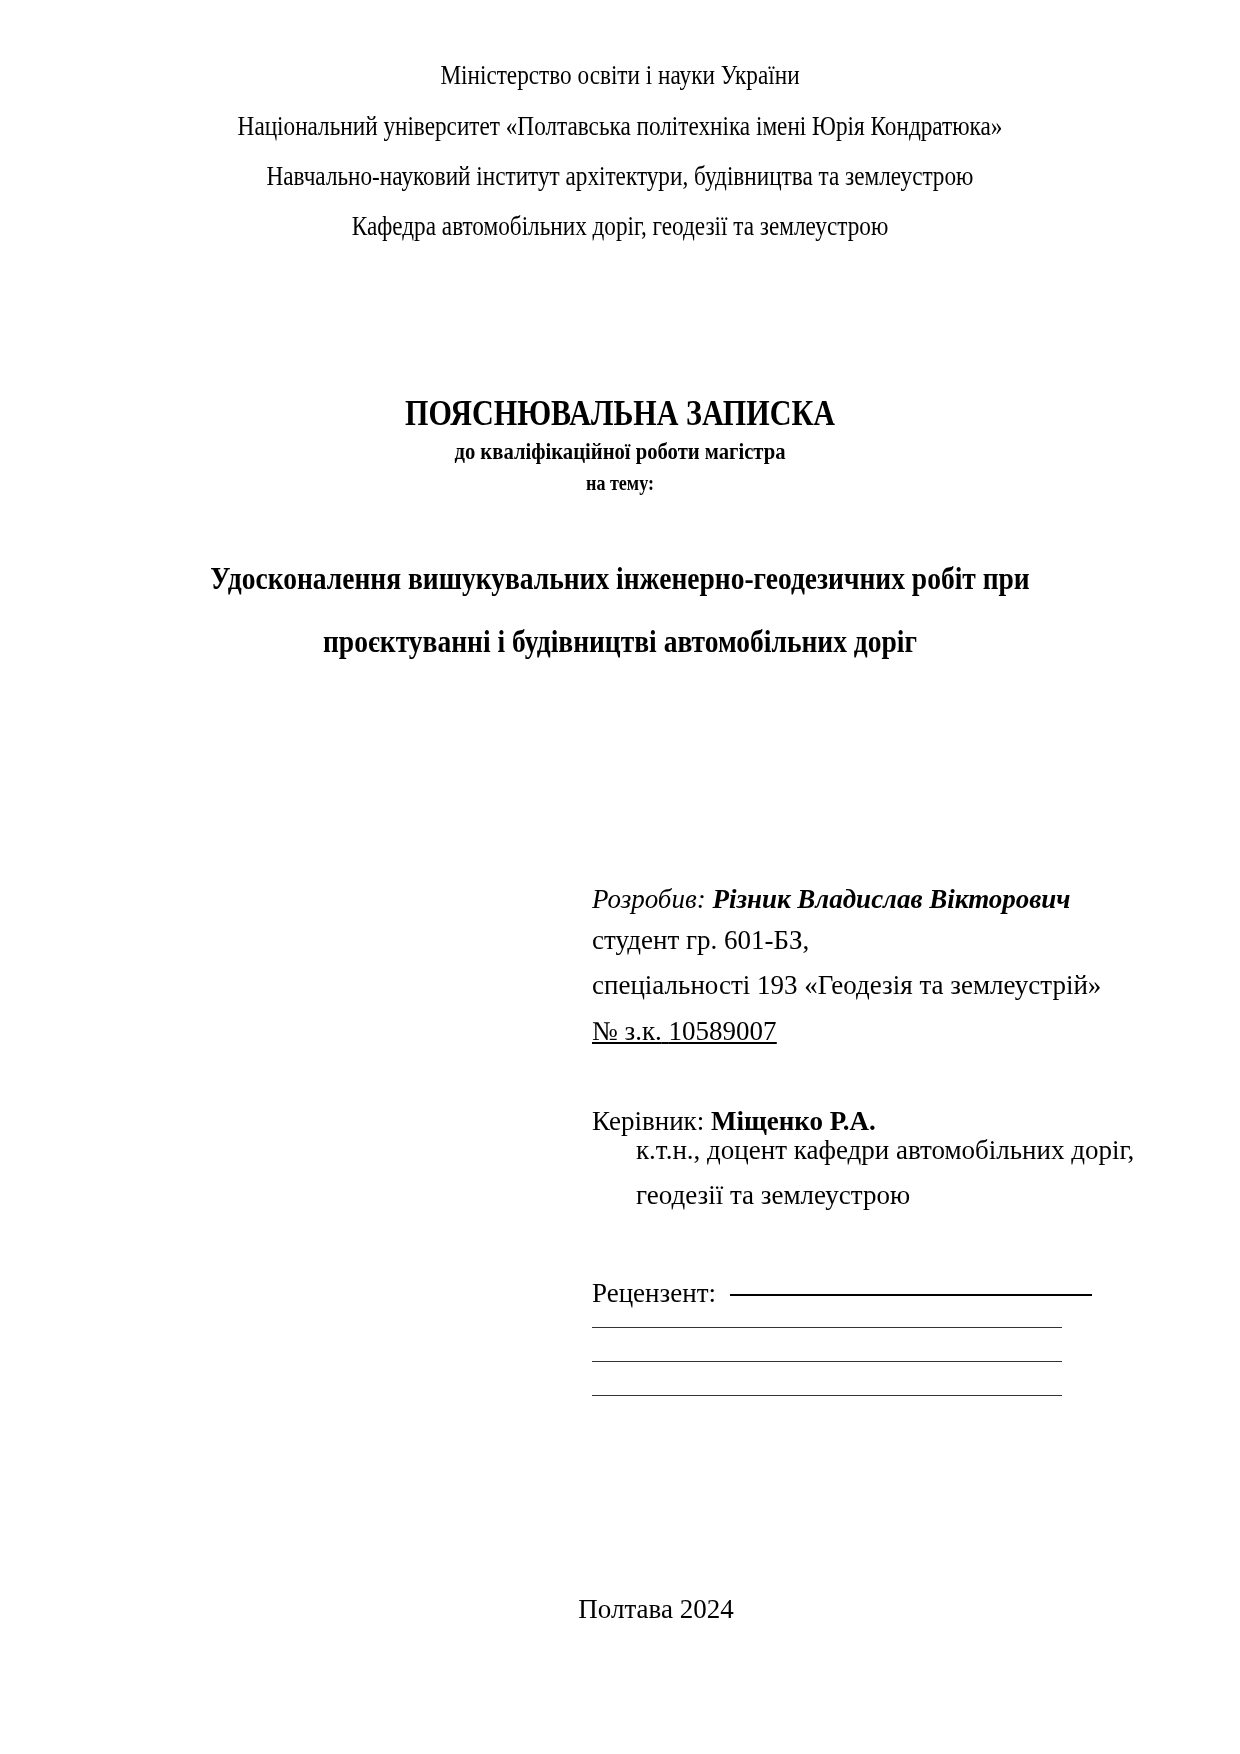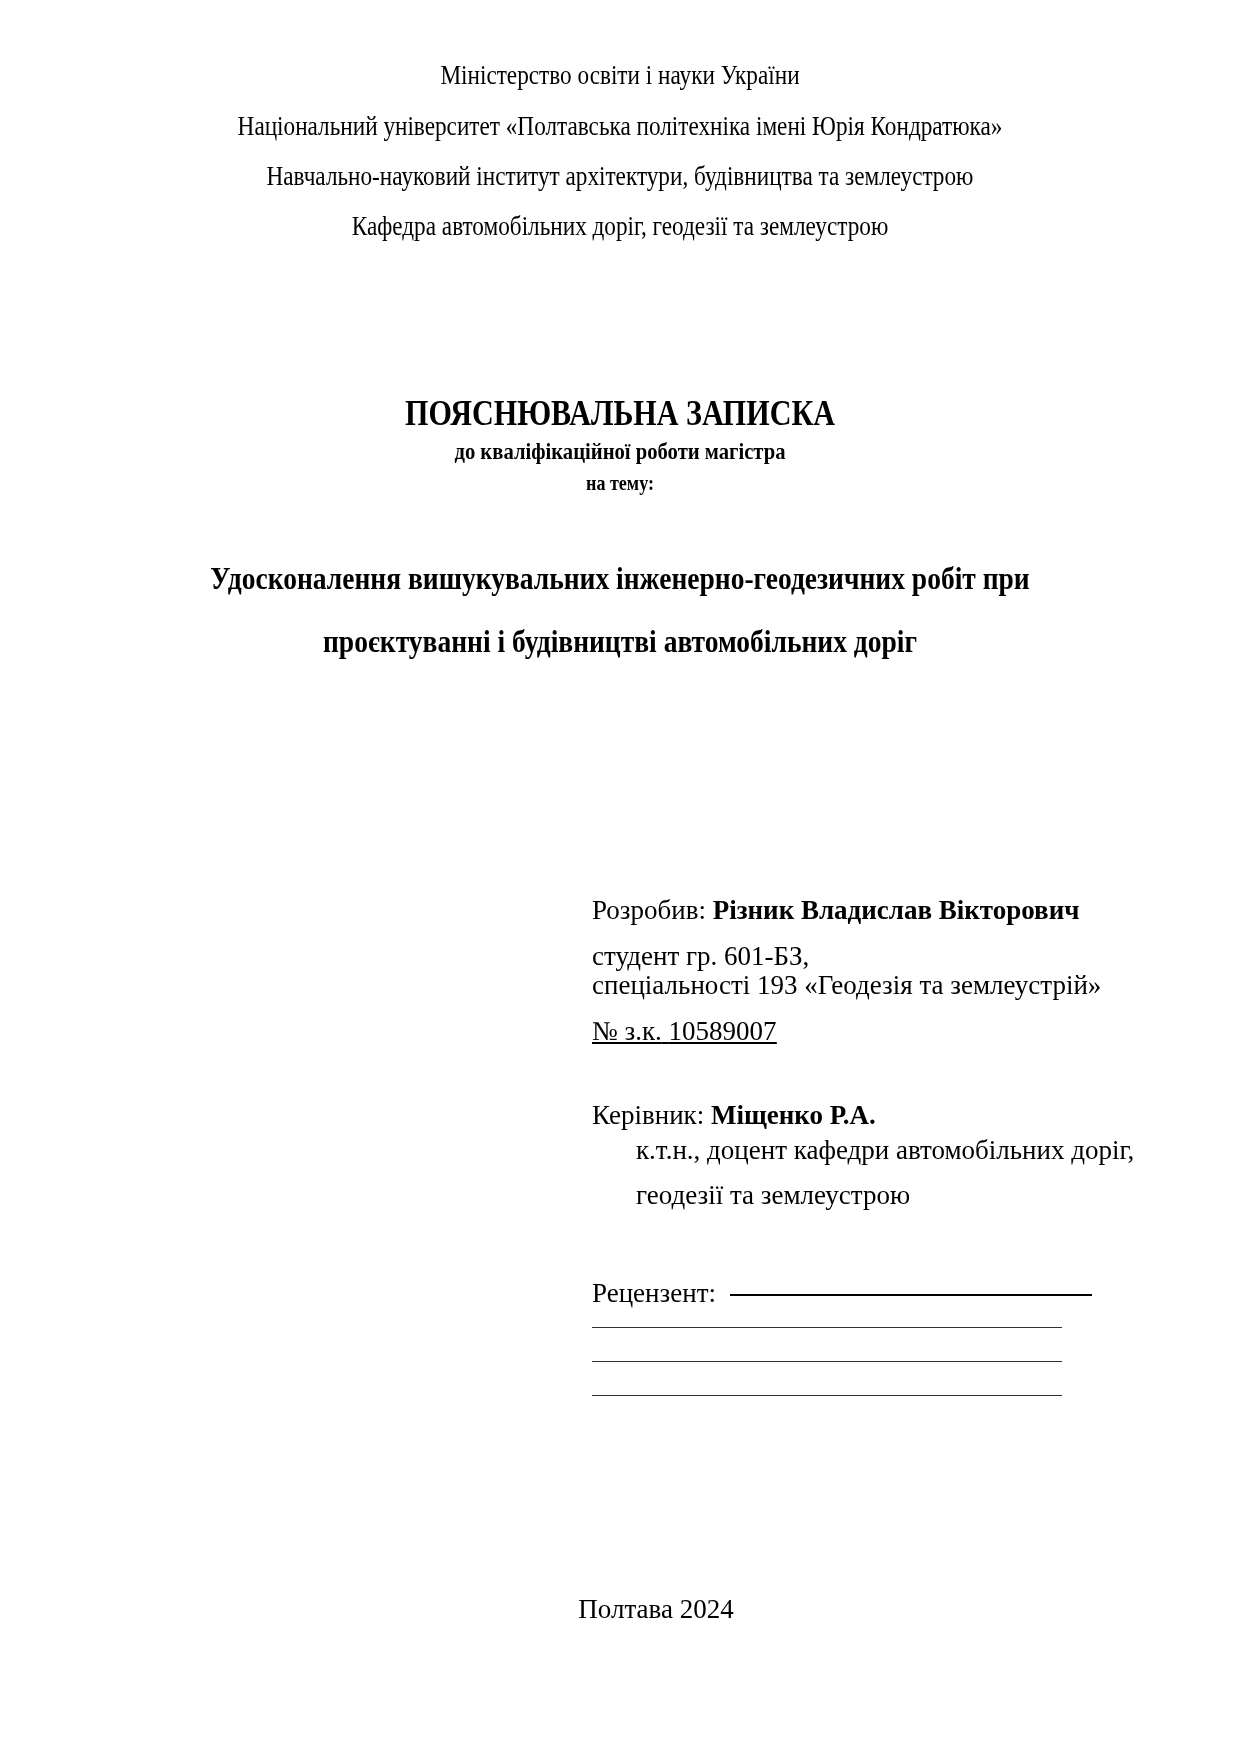--- a/index.html
+++ b/index.html
@@ -28,34 +28,34 @@
 <div class="line hdr narrow" style="top:211px;">Кафедра автомобільних доріг, геодезії та землеустрою</div>
 
 <div class="line title narrow" style="top:394px;">ПОЯСНЮВАЛЬНА ЗАПИСКА</div>
 <div class="line sub narrow" style="top:438px;">до кваліфікаційної роботи магістра</div>
 <div class="line sub2 narrow" style="top:471px;">на тему:</div>
 
 <div class="line topic narrow" style="top:560px;">Удосконалення вишукувальних інженерно-геодезичних робіт при</div>
 <div class="line topic narrow" style="top:623px;">проєктуванні і будівництві автомобільних доріг</div>
 
 <div class="block" style="top:880px;">
-  <div class="blk-line" style="top:15px;">
+  <div class="blk-line" style="top:4px;font-style:italic;">
     <span>Розробив:</span>
     <b>Різник Владислав Вікторович</b>
   </div>
-  <div class="blk-line" style="top:45px;margin-top:16px;">студент гр. 601-БЗ,</div>
+  <div class="blk-line" style="top:45px;">студент гр. 601-БЗ,</div>
   <div class="blk-line" style="top:90px;">спеціальності 193 «Геодезія та землеустрій»</div>
   <div class="blk-line" style="top:136px;text-decoration:underline;">
     <span>№ з.к.</span>
     <span class="ul">10589007</span>
   </div>
 </div>
 
 <div class="block" style="top:1090px;">
-  <div class="blk-line" style="top:10px;">
+  <div class="blk-line" style="top:16px;">
     <span>Керівник:</span>
     <b>Міщенко Р.А.</b>
   </div>
   <div class="blk-line" style="top:45px;margin-left:44px;">к.т.н., доцент кафедри автомобільних доріг,</div>
   <div class="blk-line" style="top:90px;margin-left:44px;">геодезії та землеустрою</div>
 </div>
 
 <div class="block" style="top:1262px;">
   <div class="blk-line" style="top:16px;">Рецензент:</div>
 </div>

